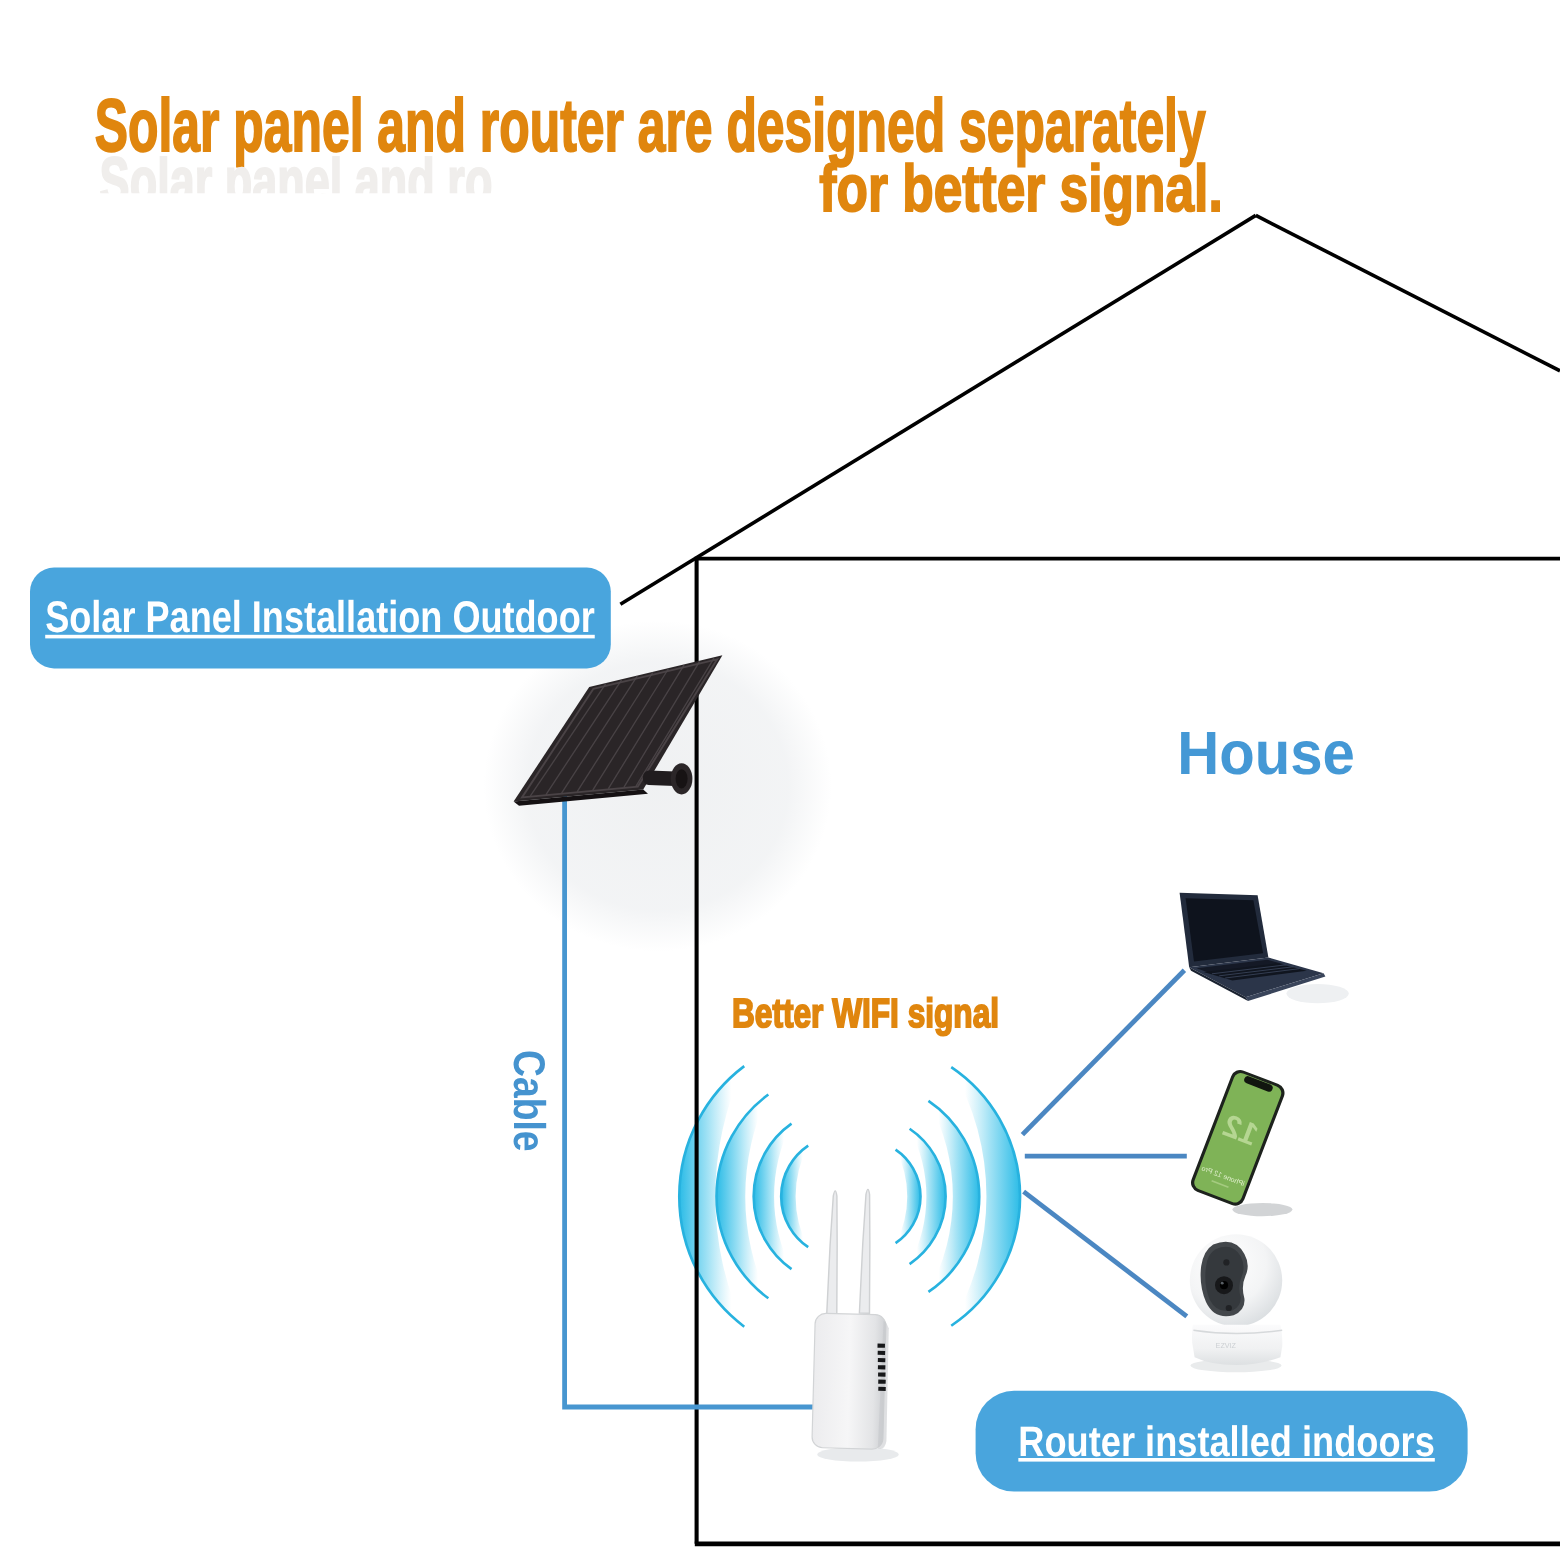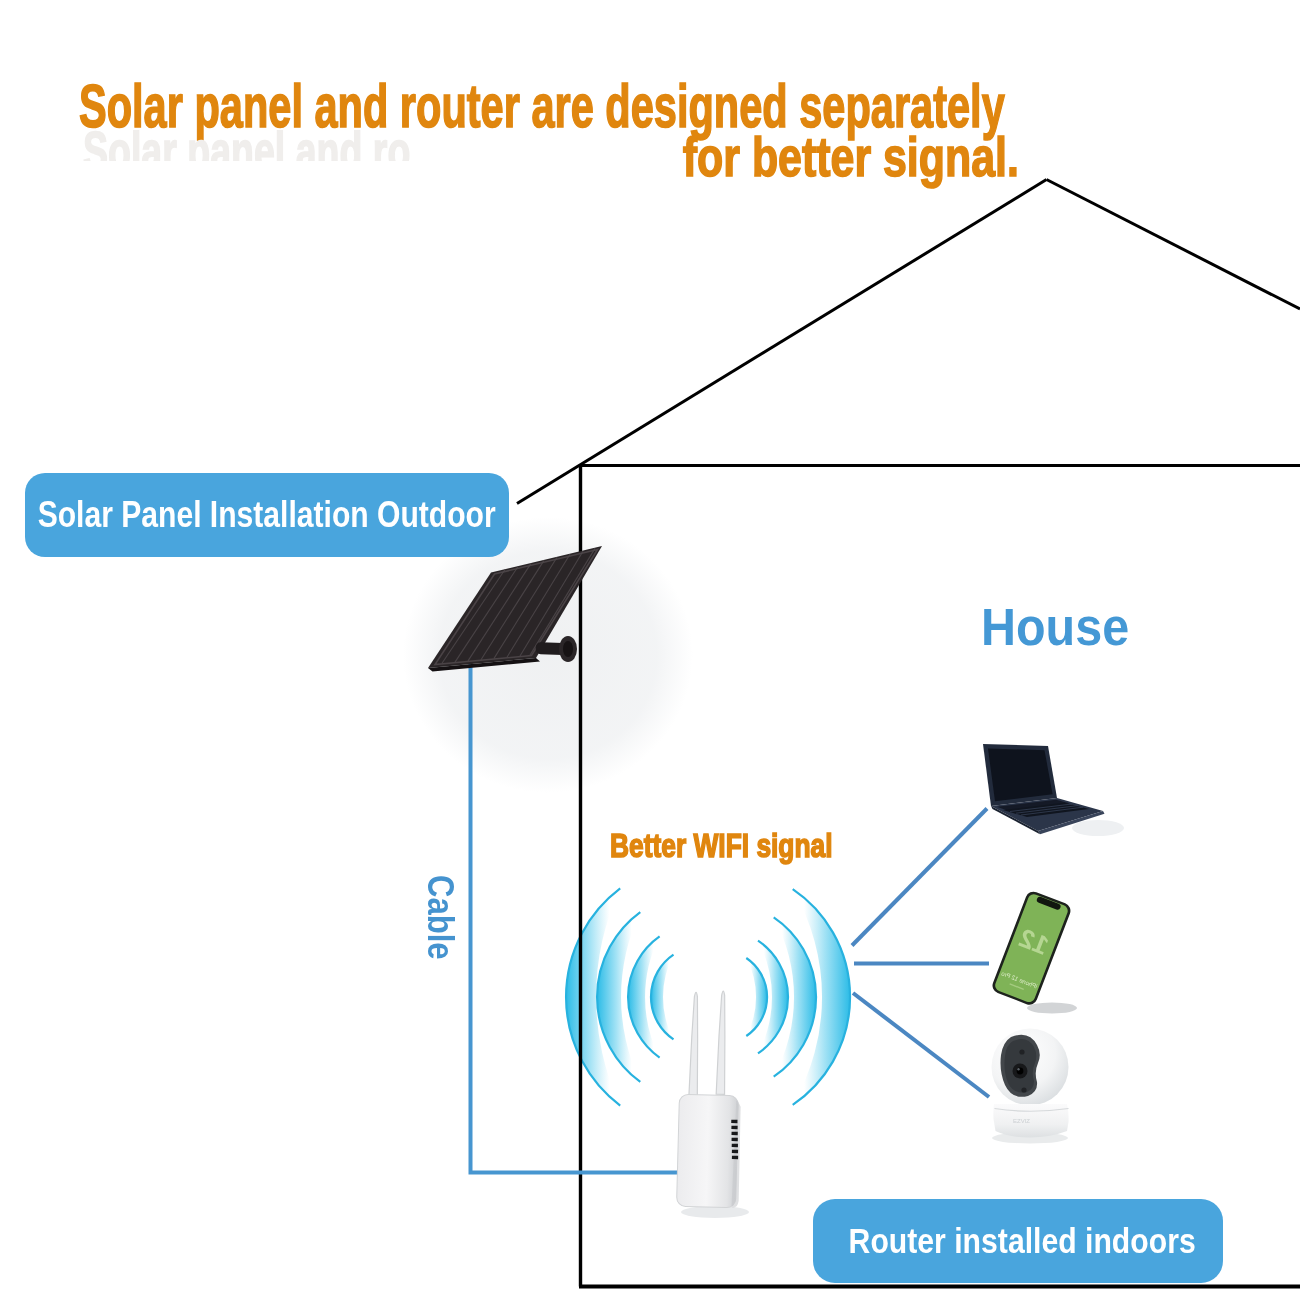--- a/index.html
+++ b/index.html
@@ -1,21 +1,21 @@
 <!DOCTYPE html>
 <html><head>
 <meta charset="utf-8">
 <style>
   html,body{margin:0;padding:0;}
   body{width:1300px;height:1300px;background:#ffffff;position:relative;overflow:hidden;
        font-family:"Liberation Sans", sans-serif;}
   .abs{position:absolute;}
   .h1{color:#e0860e;font-weight:bold;white-space:nowrap;-webkit-text-stroke:1.6px #e0860e;}
   .lbl{background:#49a5dd;color:#ffffff;font-weight:bold;white-space:nowrap;
-       display:flex;align-items:center;justify-content:center;}
+       display:flex;align-items:center;justify-content:center;text-decoration:underline;}
 </style>
 </head>
 <body>
 
 <div class="abs h1" style="left:79px;top:70px;font-size:62px;transform:scaleX(0.670);transform-origin:0 0;">Solar panel and router are designed separately</div>
 <div class="abs" style="left:83px;top:118px;font-size:56px;font-weight:bold;color:#f0eeec;-webkit-text-stroke:1.6px #f0eeec;transform:scaleX(0.670);transform-origin:0 0;white-space:nowrap;clip-path:inset(12px 0 22px 0);">Solar panel and ro</div>
 <div class="abs h1" style="right:281px;top:125px;font-size:55px;transform:scaleX(0.78);transform-origin:100% 0;">for better signal.</div>
 
 <svg class="abs" style="left:0;top:0;" width="1300" height="1300" viewBox="0 0 1300 1300">
 <defs>
@@ -173,21 +173,21 @@
   <path d="M 994 1104 L 1067 1104 Q 1069 1112 1068.5 1122 L 1067 1131 Q 1050 1137.5 1030 1137.5 Q 1009 1137.5 995.5 1131 L 993.5 1119 Q 993 1110 994 1104 Z" fill="url(#cambase)"></path>
   <path d="M 994.5 1108.5 Q 1030 1114 1068.5 1108.5" fill="none" stroke="#d6d9db" stroke-width="1.2"></path>
   <text x="1013" y="1123" font-size="6" fill="#ccd0d3" font-family="Liberation Sans">EZVIZ</text>
 </g>
 </svg>
 
 <div class="abs lbl" style="left:25px;top:473px;width:484px;height:84px;border-radius:20px;">
   <span style="font-size:37px;transform:scaleX(0.813);white-space:nowrap;">Solar Panel Installation Outdoor</span>
 </div>
 
-<div class="abs lbl" style="left:813px;top:1159px;width:410px;height:84px;border-radius:22px;padding-left:8px;box-sizing:border-box;margin-top:40px;">
+<div class="abs lbl" style="left:813px;top:1159px;width:410px;height:84px;border-radius:32px;padding-left:8px;box-sizing:border-box;">
   <span style="font-size:35.5px;transform:scaleX(0.85);white-space:nowrap;">Router installed indoors</span>
 </div>
 
 <div class="abs" style="left:981px;top:598px;font-size:51px;font-weight:bold;color:#4498d5;transform:scaleX(0.95);transform-origin:0 0;">House</div>
 
 <div class="abs h1" style="left:610px;top:826px;font-size:34px;transform:scaleX(0.775);transform-origin:0 0;">Better WIFI signal</div>
 
 <div class="abs" style="left:412px;top:875px;width:60px;height:90px;">
   <div style="font-size:37px;font-weight:bold;color:#4593cf;transform:rotate(90deg) scaleX(0.84);transform-origin:0 0;position:absolute;left:49px;top:0;white-space:nowrap;">Cable</div>
 </div>

